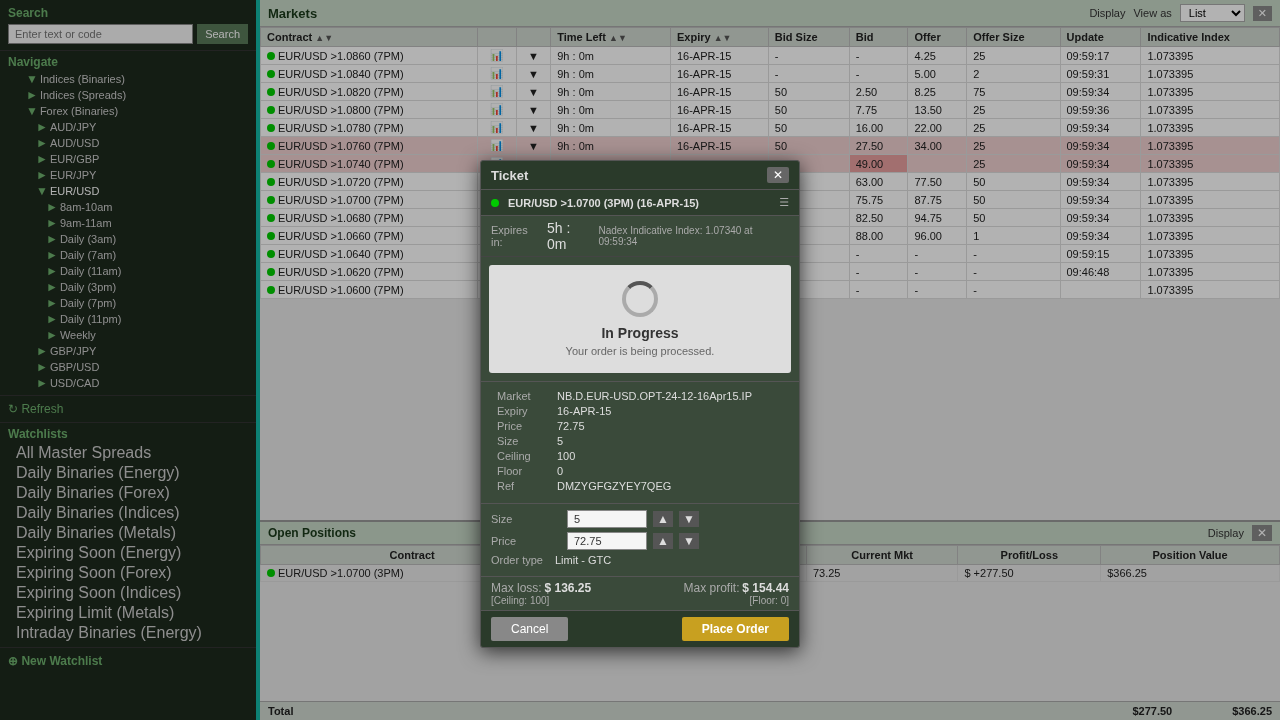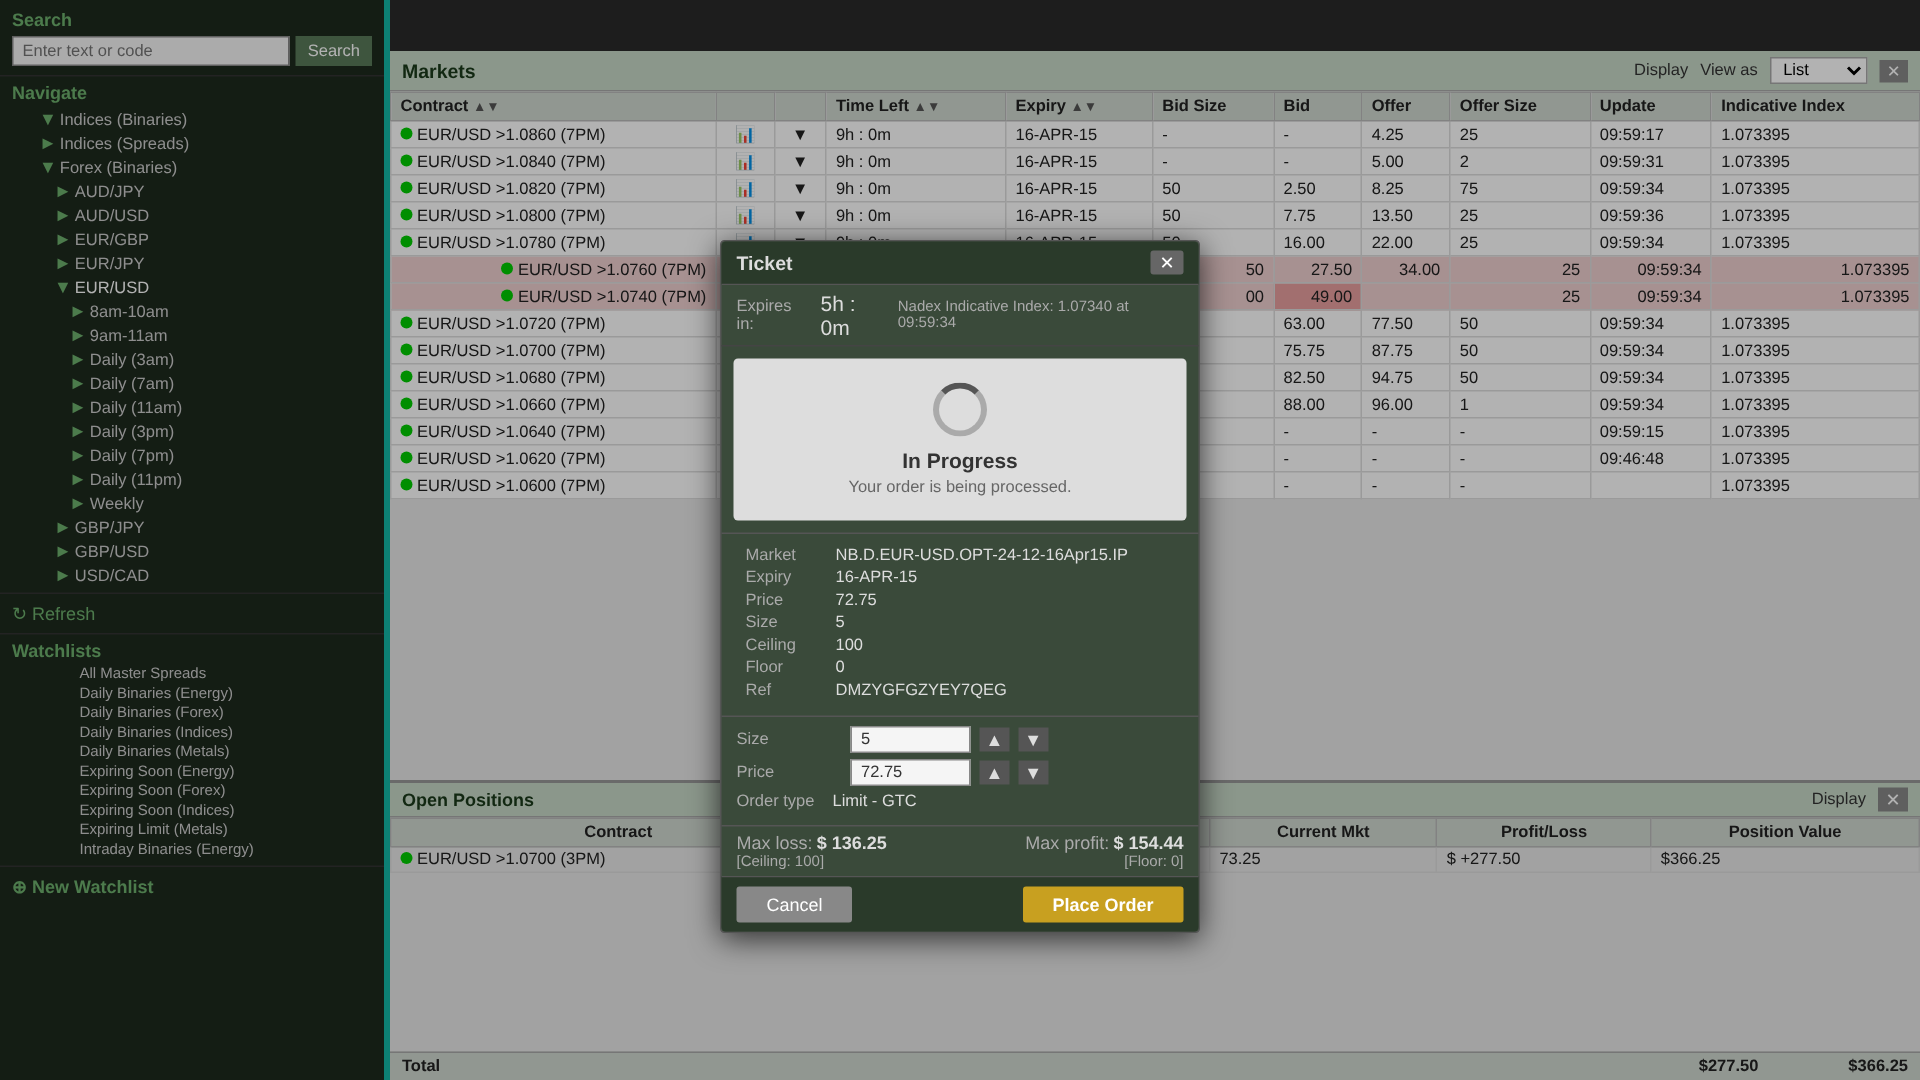--- a/index.html
+++ b/index.html
@@ -22,43 +22,43 @@
     .nav-item { padding: 1px 0 1px 8px; cursor: pointer; color: #ccc; font-size: 11px; }
     .nav-item.child { padding-left: 18px; }
     .nav-item.grandchild { padding-left: 28px; }
     .nav-item.active { color: #fff; }
     .nav-expand { color: #6db06d; margin-right: 2px; }
 
     .sidebar-refresh { padding: 6px 8px; border-top: 1px solid #333; cursor: pointer; color: #6db06d; }
 
     .sidebar-watchlists { padding: 4px 8px; border-top: 1px solid #333; }
     .watchlists-label { color: #6db06d; font-weight: bold; margin-bottom: 2px; }
-    .watchlist-item { padding: 1px 0 1px 8px; color: #ccc; font-size: 10px; cursor: pointer; margin-left: 37px; }
+    .watchlist-item { padding: 1px 0 1px 8px; color: #ccc; font-size: 16px; cursor: pointer; }
 
     .new-watchlist { padding: 6px 8px; border-top: 1px solid #333; color: #6db06d; cursor: pointer; font-weight: bold; }
 
     
     .content { flex: 1; display: flex; flex-direction: column; overflow: hidden; }
 
     
-    .markets-panel { flex: 1; background: #e8e8e8; display: flex; flex-direction: column; min-height: 0; margin-top: 34px; }
+    .markets-panel { flex: 1; background: #e8e8e8; display: flex; flex-direction: column; min-height: 0; }
     .markets-header { background: #c8d8c8; padding: 4px 8px; display: flex; align-items: center; justify-content: space-between; border-bottom: 1px solid #aaa; }
     .markets-title { color: #1a3a1a; font-weight: bold; font-size: 13px; }
     .markets-controls { display: flex; align-items: center; gap: 8px; }
     .display-label { color: #333; font-size: 11px; }
     .view-as-label { color: #333; font-size: 11px; }
     .view-select { background: #fff; border: 1px solid #aaa; padding: 1px 4px; font-size: 11px; }
     .close-markets { background: #888; color: #fff; border: none; padding: 1px 5px; cursor: pointer; font-size: 11px; }
 
     
     .markets-table-wrap { overflow: auto; flex: 1; }
     .markets-table { width: 100%; border-collapse: collapse; background: #ffffff; }
     .markets-table th { background: #d0d8d0; color: #222; padding: 3px 6px; border: 1px solid #bbb; text-align: left; font-size: 11px; white-space: nowrap; position: sticky; top: 0; }
     .markets-table td { padding: 2px 6px; border: 1px solid #ddd; font-size: 11px; color: #222; white-space: nowrap; }
-    .markets-table tr.highlighted td { background: #f0d0d0; text-align: right; }
+    .markets-table tr.highlighted td { background: #f0d0d0; }
     .dot-green { display: inline-block; width: 8px; height: 8px; border-radius: 50%; background: #00cc00; margin-right: 3px; }
     .sort-arrow { color: #555; font-size: 9px; }
 
     
     .positions-panel { height: 200px; background: #e8e8e8; border-top: 2px solid #999; display: flex; flex-direction: column; }
     .positions-header { background: #c8d8c8; padding: 3px 8px; display: flex; align-items: center; justify-content: space-between; border-bottom: 1px solid #aaa; }
     .positions-title { color: #1a3a1a; font-weight: bold; font-size: 12px; }
     .positions-display { color: #333; font-size: 11px; }
     .positions-close { background: #888; color: #fff; border: none; padding: 1px 5px; cursor: pointer; }
 
@@ -447,20 +447,25 @@
 </div>
 
 <div class="watermark">www.Bandicam.com</div>
 
 <div class="modal-overlay">
   <div class="modal">
     <div class="modal-header">
       <span class="modal-title">Ticket</span>
       <button class="modal-close">✕</button>
     </div>
+    <div class="modal-contract">
+      <span class="dot-green"></span>
+      <span class="modal-contract-text">EUR/USD &gt;1.0700 (3PM) (16-APR-15)</span>
+      <span class="modal-contract-icon">☰</span>
+    </div>
     <div class="modal-expires">
       <span class="expires-label">Expires in:</span>
       <span class="expires-value">5h : 0m</span>
       <span class="nadex-note">Nadex Indicative Index: 1.07340 at 09:59:34</span>
     </div>
 
     <div style="background:#ddd; margin:8px; border-radius:3px; padding:16px; display:flex; flex-direction:column; align-items:center;">
       <div class="spinner"></div>
       <div class="in-progress-title">In Progress</div>
       <div class="in-progress-sub">Your order is being processed.</div>

